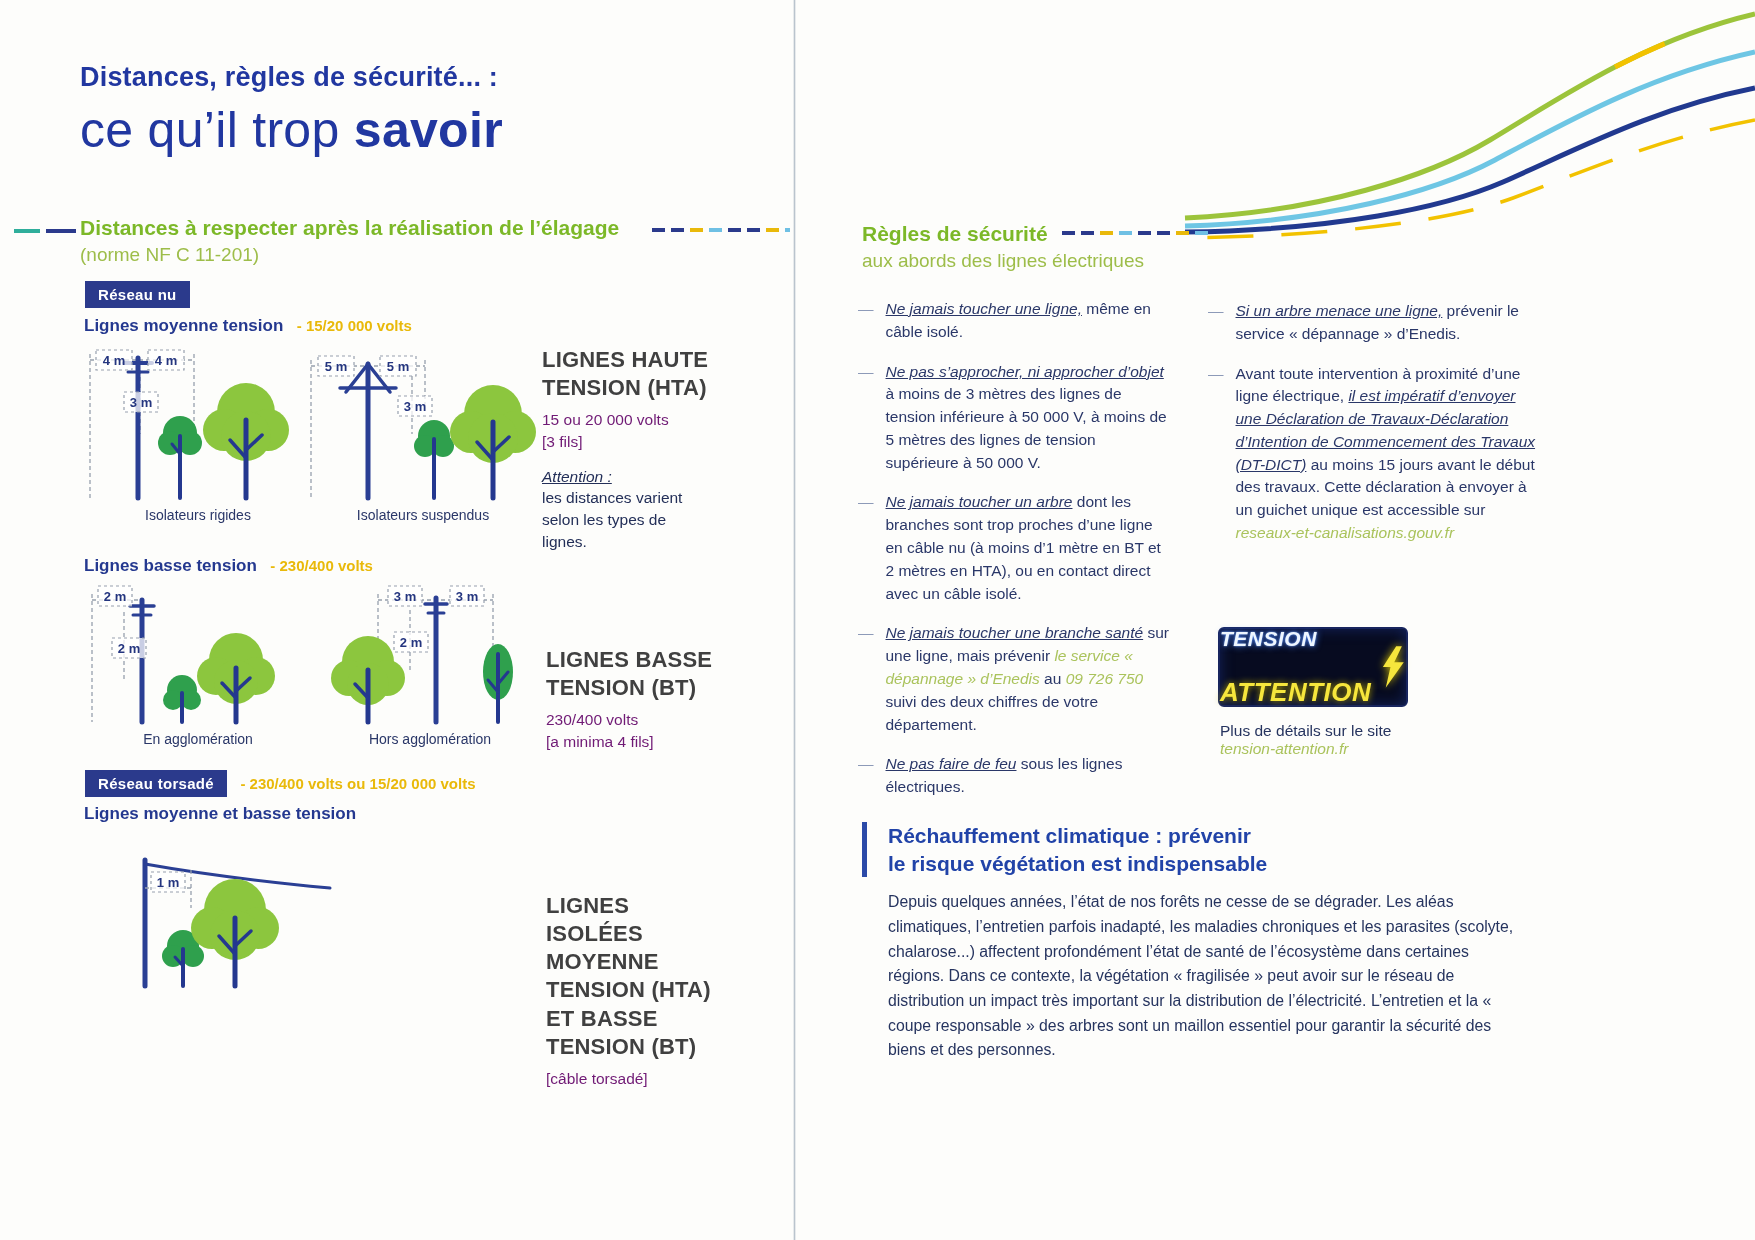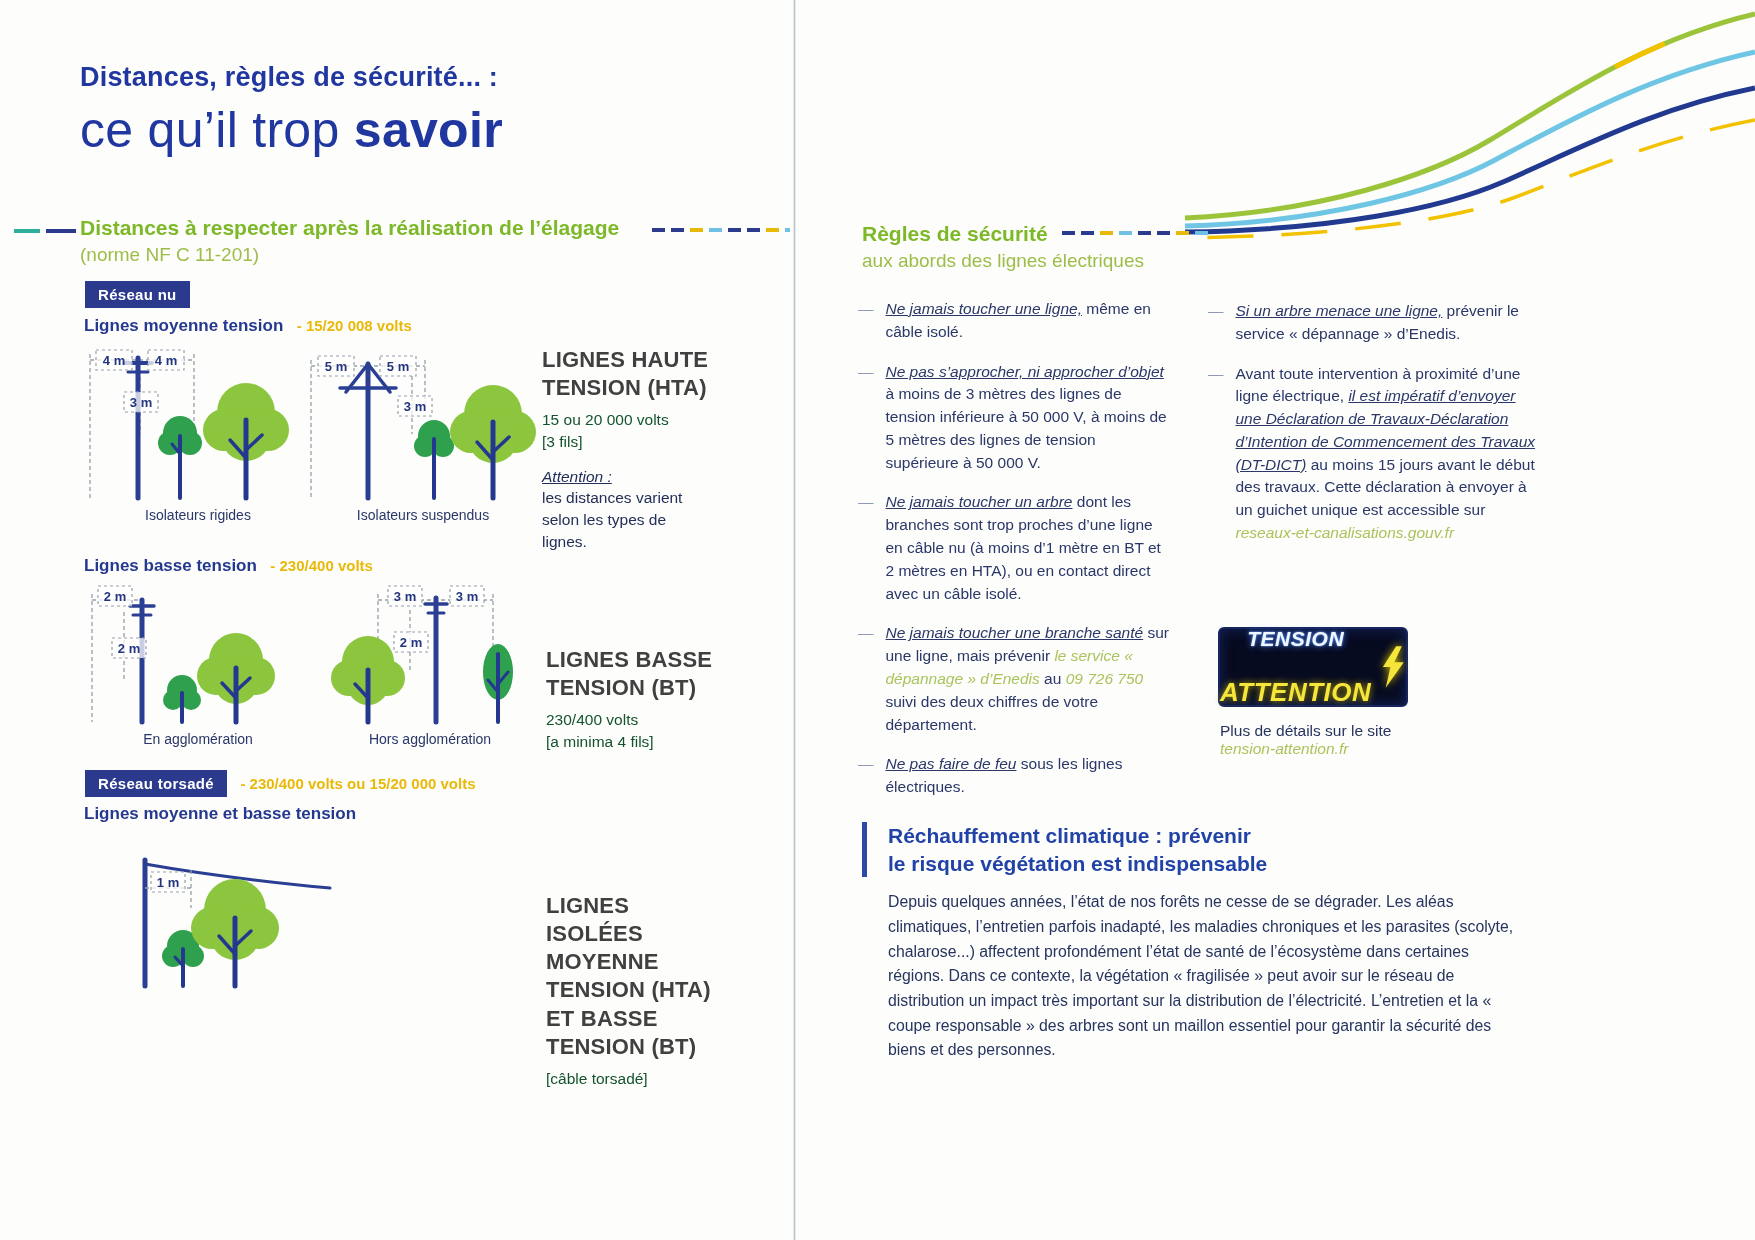--- a/index.html
+++ b/index.html
@@ -29,21 +29,21 @@
   .fold { width:3px;
     background: linear-gradient(90deg, rgba(120,140,160,0), rgba(120,140,160,.5), rgba(120,140,160,0)); }
 
   
   .badge { display:inline-block; background:#2b3a8c; color:#fff; font-size:15px; font-weight:700;
            padding:5px 13px; letter-spacing:.3px; }
   .lbl-row { font-size:17px; font-weight:700; color:#24388f; }
   .lbl-volts { color:#e9b90a; font-weight:700; font-size:15px; margin-left:9px; }
 
   .aside-title { color:#404040; font-weight:700; font-size:22px; line-height:1.28; letter-spacing:.2px; }
-  .aside-text  { color:#14532d; font-size:15.5px; line-height:1.4; margin-top:7px; }
+  .aside-text  { color:#701a75; font-size:15.5px; line-height:1.4; margin-top:7px; }
   .aside-note  { margin-top:13px; font-size:15.5px; color:#232f58; line-height:1.4; }
   .it { font-style:italic;text-decoration:underline; }
   .glink { color:#aac35c; font-style:italic; }
 
   
   .mbox  { fill:#ffffff; fill-opacity:.75; stroke:#97a0ad; stroke-width:1.2; stroke-dasharray:3 3; }
   .mtext { fill:#24357f; font-size:13px; font-weight:700; text-anchor:middle; font-family:"Liberation Sans",sans-serif; }
   .guide { stroke:#97a0ad; stroke-width:1.3; stroke-dasharray:4 3; fill:none; }
   .cap   { fill:#2a3768; font-size:14px; text-anchor:middle; font-family:"Liberation Sans",sans-serif; }
   .pole  { stroke:#2a3f94; stroke-linecap:round; fill:none; }
@@ -51,21 +51,21 @@
   .canopy { fill:#8cc63e; }
   .canopy-dark { fill:#2fa04d; }
 
   
   .rule { display:flex; gap:12px; margin-bottom:17px; font-size:15.5px; line-height:1.47; color:#2a3768; }
   .rule .dash { color:#8d9ab8; flex:0 0 auto; }
 
   .tension-box { width:190px; height:80px; background:#070b20; border:2px solid #18255e; border-radius:6px;
     display:flex; align-items:center; justify-content:center; gap:10px;
     box-shadow: inset 0 0 14px #14245e; }
-  .tension-text { font-style:italic; font-weight:800; text-align:center; line-height:1.08; }
+  .tension-text { font-style:italic; font-weight:800; line-height:1.08; }
   .tension-line1 { color:#eef6ff; font-size:21px; letter-spacing:.5px; text-shadow:0 0 7px #3f7dff, 0 0 2px #9fc4ff; }
   .tension-line2 { color:#f6e63c; font-size:26px; letter-spacing:.5px; text-shadow:0 0 7px #b8a800;margin-top:28px; }
   .details-text { font-size:15.5px; color:#26345f; }
   .details-link { font-size:15.5px; }
 
   .climate-title { color:#2143a8; font-size:21px; font-weight:700; line-height:1.32; }
   .climate-body  { margin-top:13px; font-size:15.8px; line-height:1.56; color:#26345f; width:652px; }
 </style>
 </head>
 <body>
@@ -94,21 +94,21 @@
     <div class="sec-sub">(norme NF C 11-201)</div>
   </div>
   <div class="abs dashline" style="left:652px;top:228px;width:138px"></div>
 
   <div class="abs" style="left:85px;top:281px">
     <span class="badge">Réseau nu</span>
   </div>
 
   <div class="abs" style="left:84px;top:316px">
     <span class="lbl-row">Lignes moyenne tension</span>
-    <span class="lbl-volts">- 15/20 008 volts</span>
+    <span class="lbl-volts">- 15/20 000 volts</span>
   </div>
 
   <svg class="abs" style="left:78px;top:338px" width="460" height="195" viewBox="0 0 460 195">
 
     <line class="guide" x1="12" y1="16" x2="12" y2="160"></line>
     <line class="guide" x1="12" y1="22" x2="116" y2="22"></line>
     <line class="guide" x1="116" y1="16" x2="116" y2="88"></line>
     <line class="guide" x1="62" y1="32" x2="62" y2="96"></line>
 
     <g>

